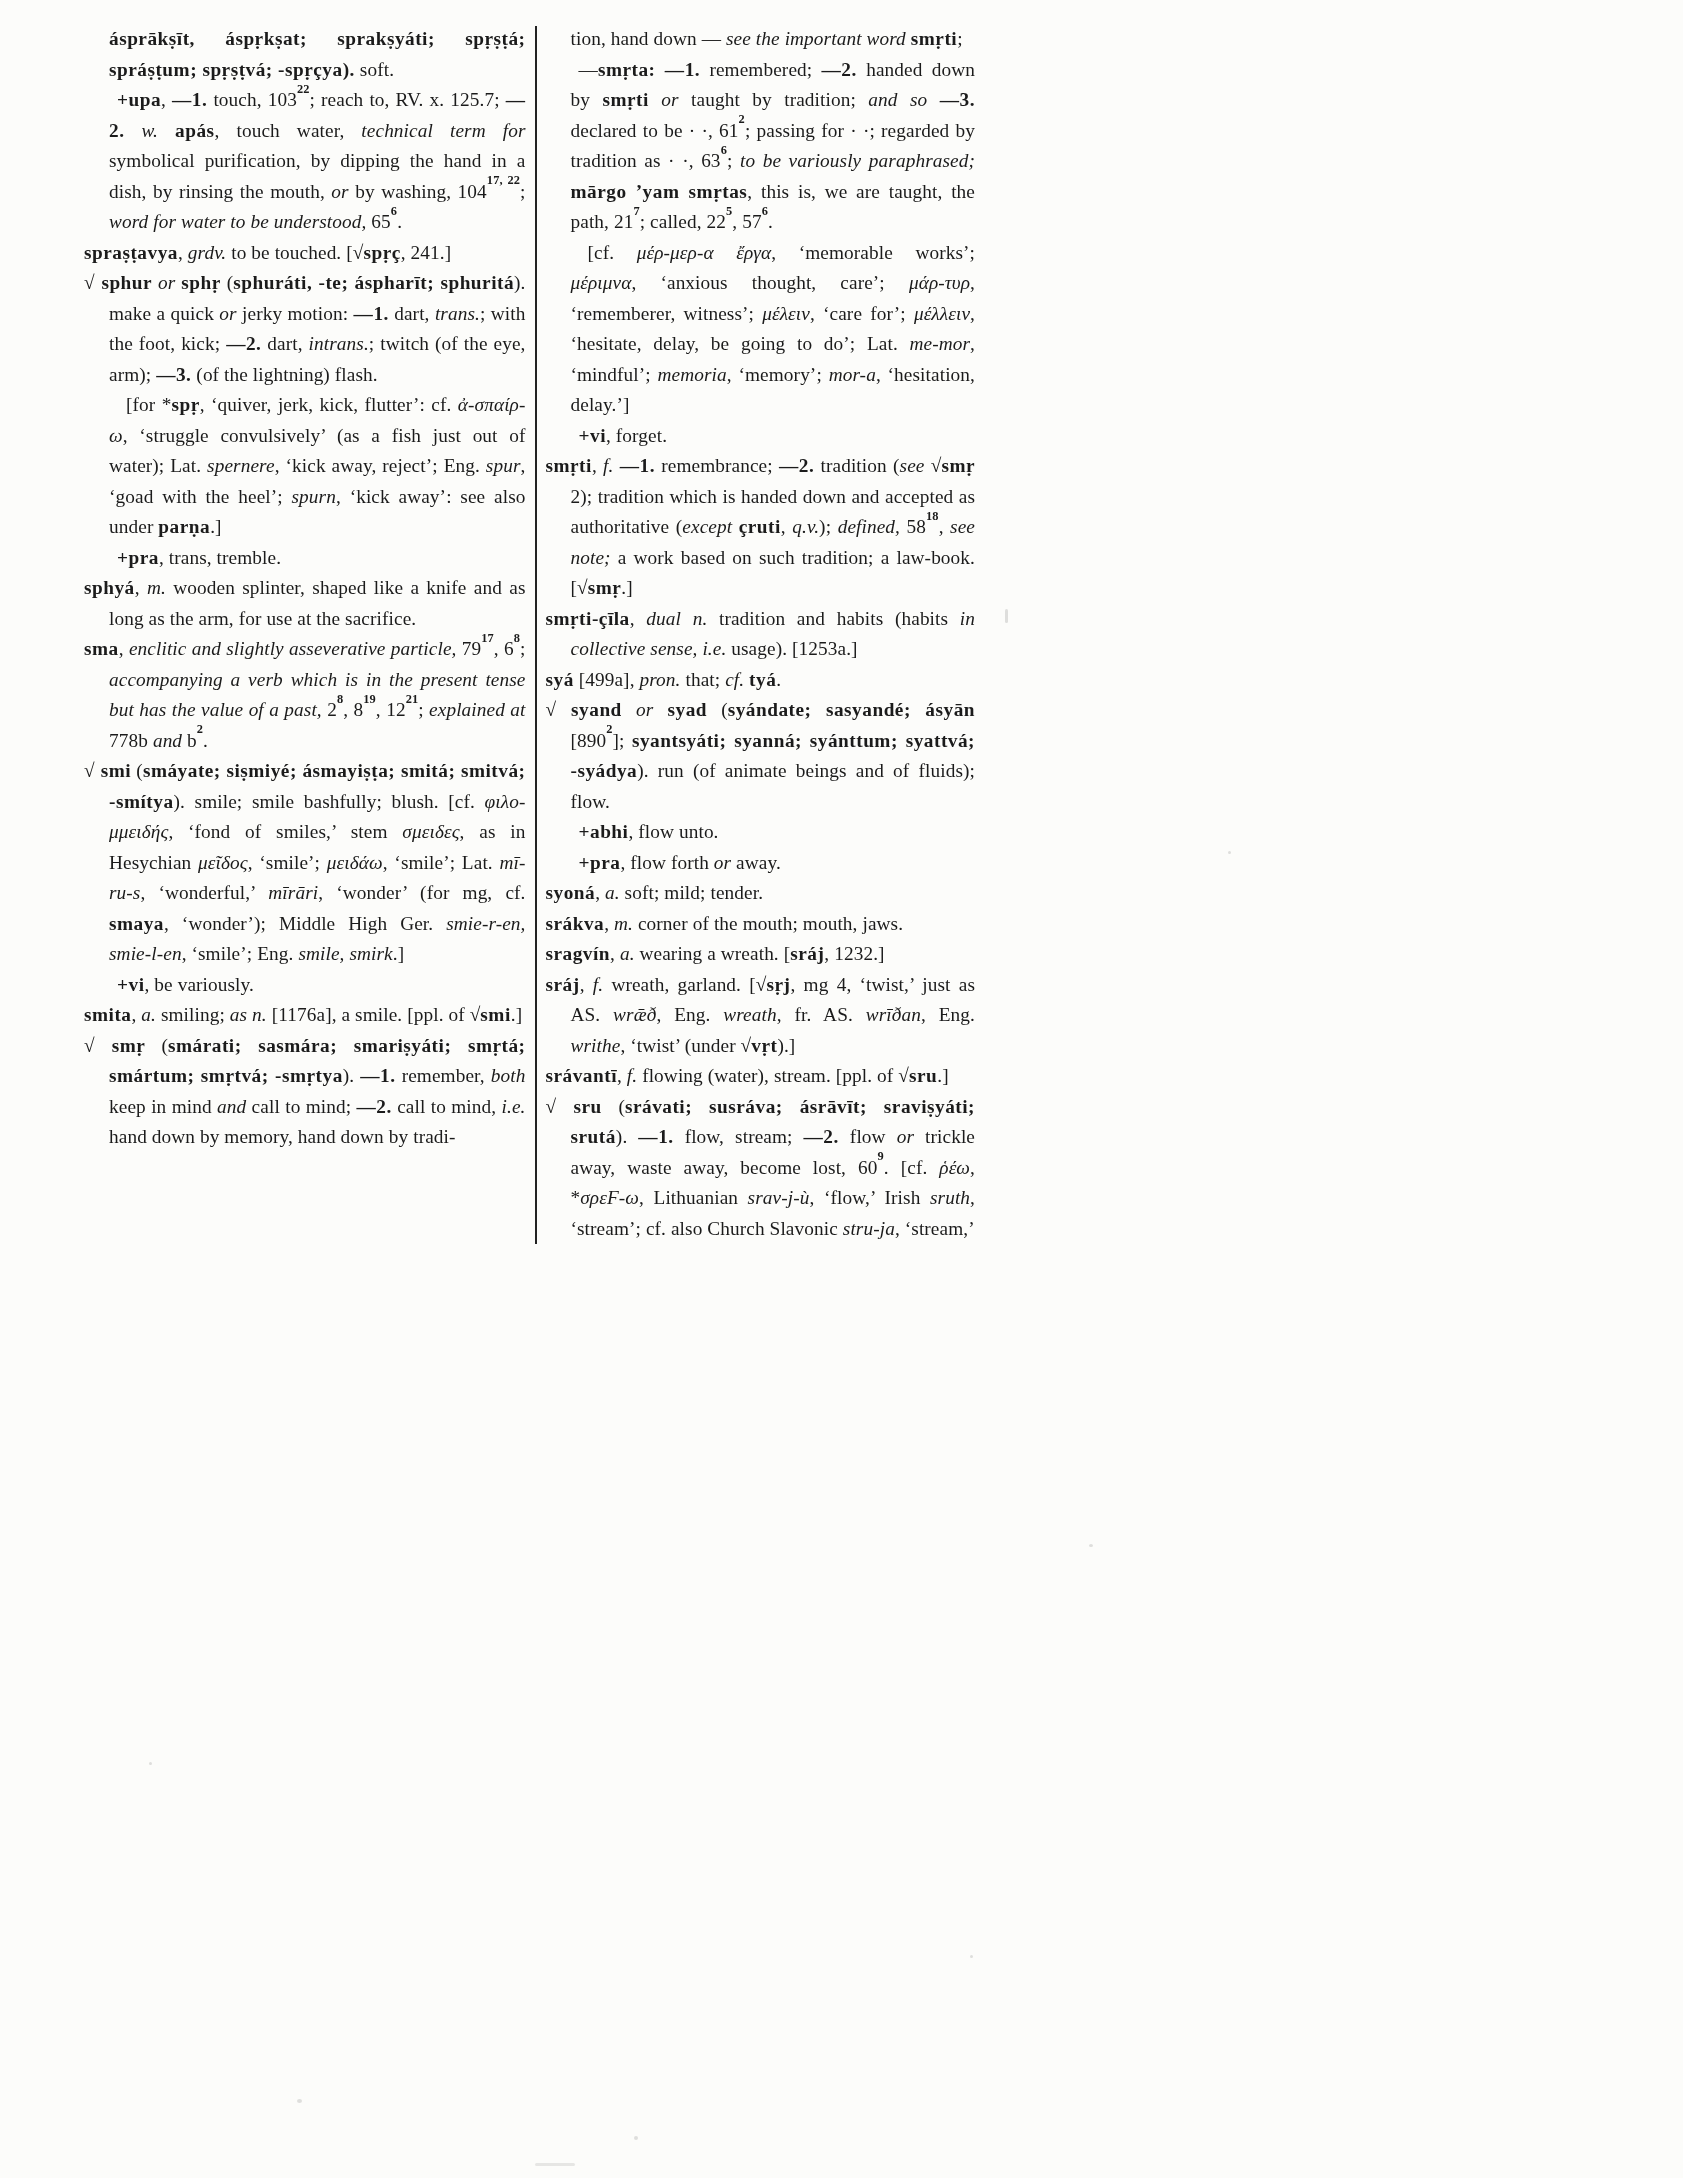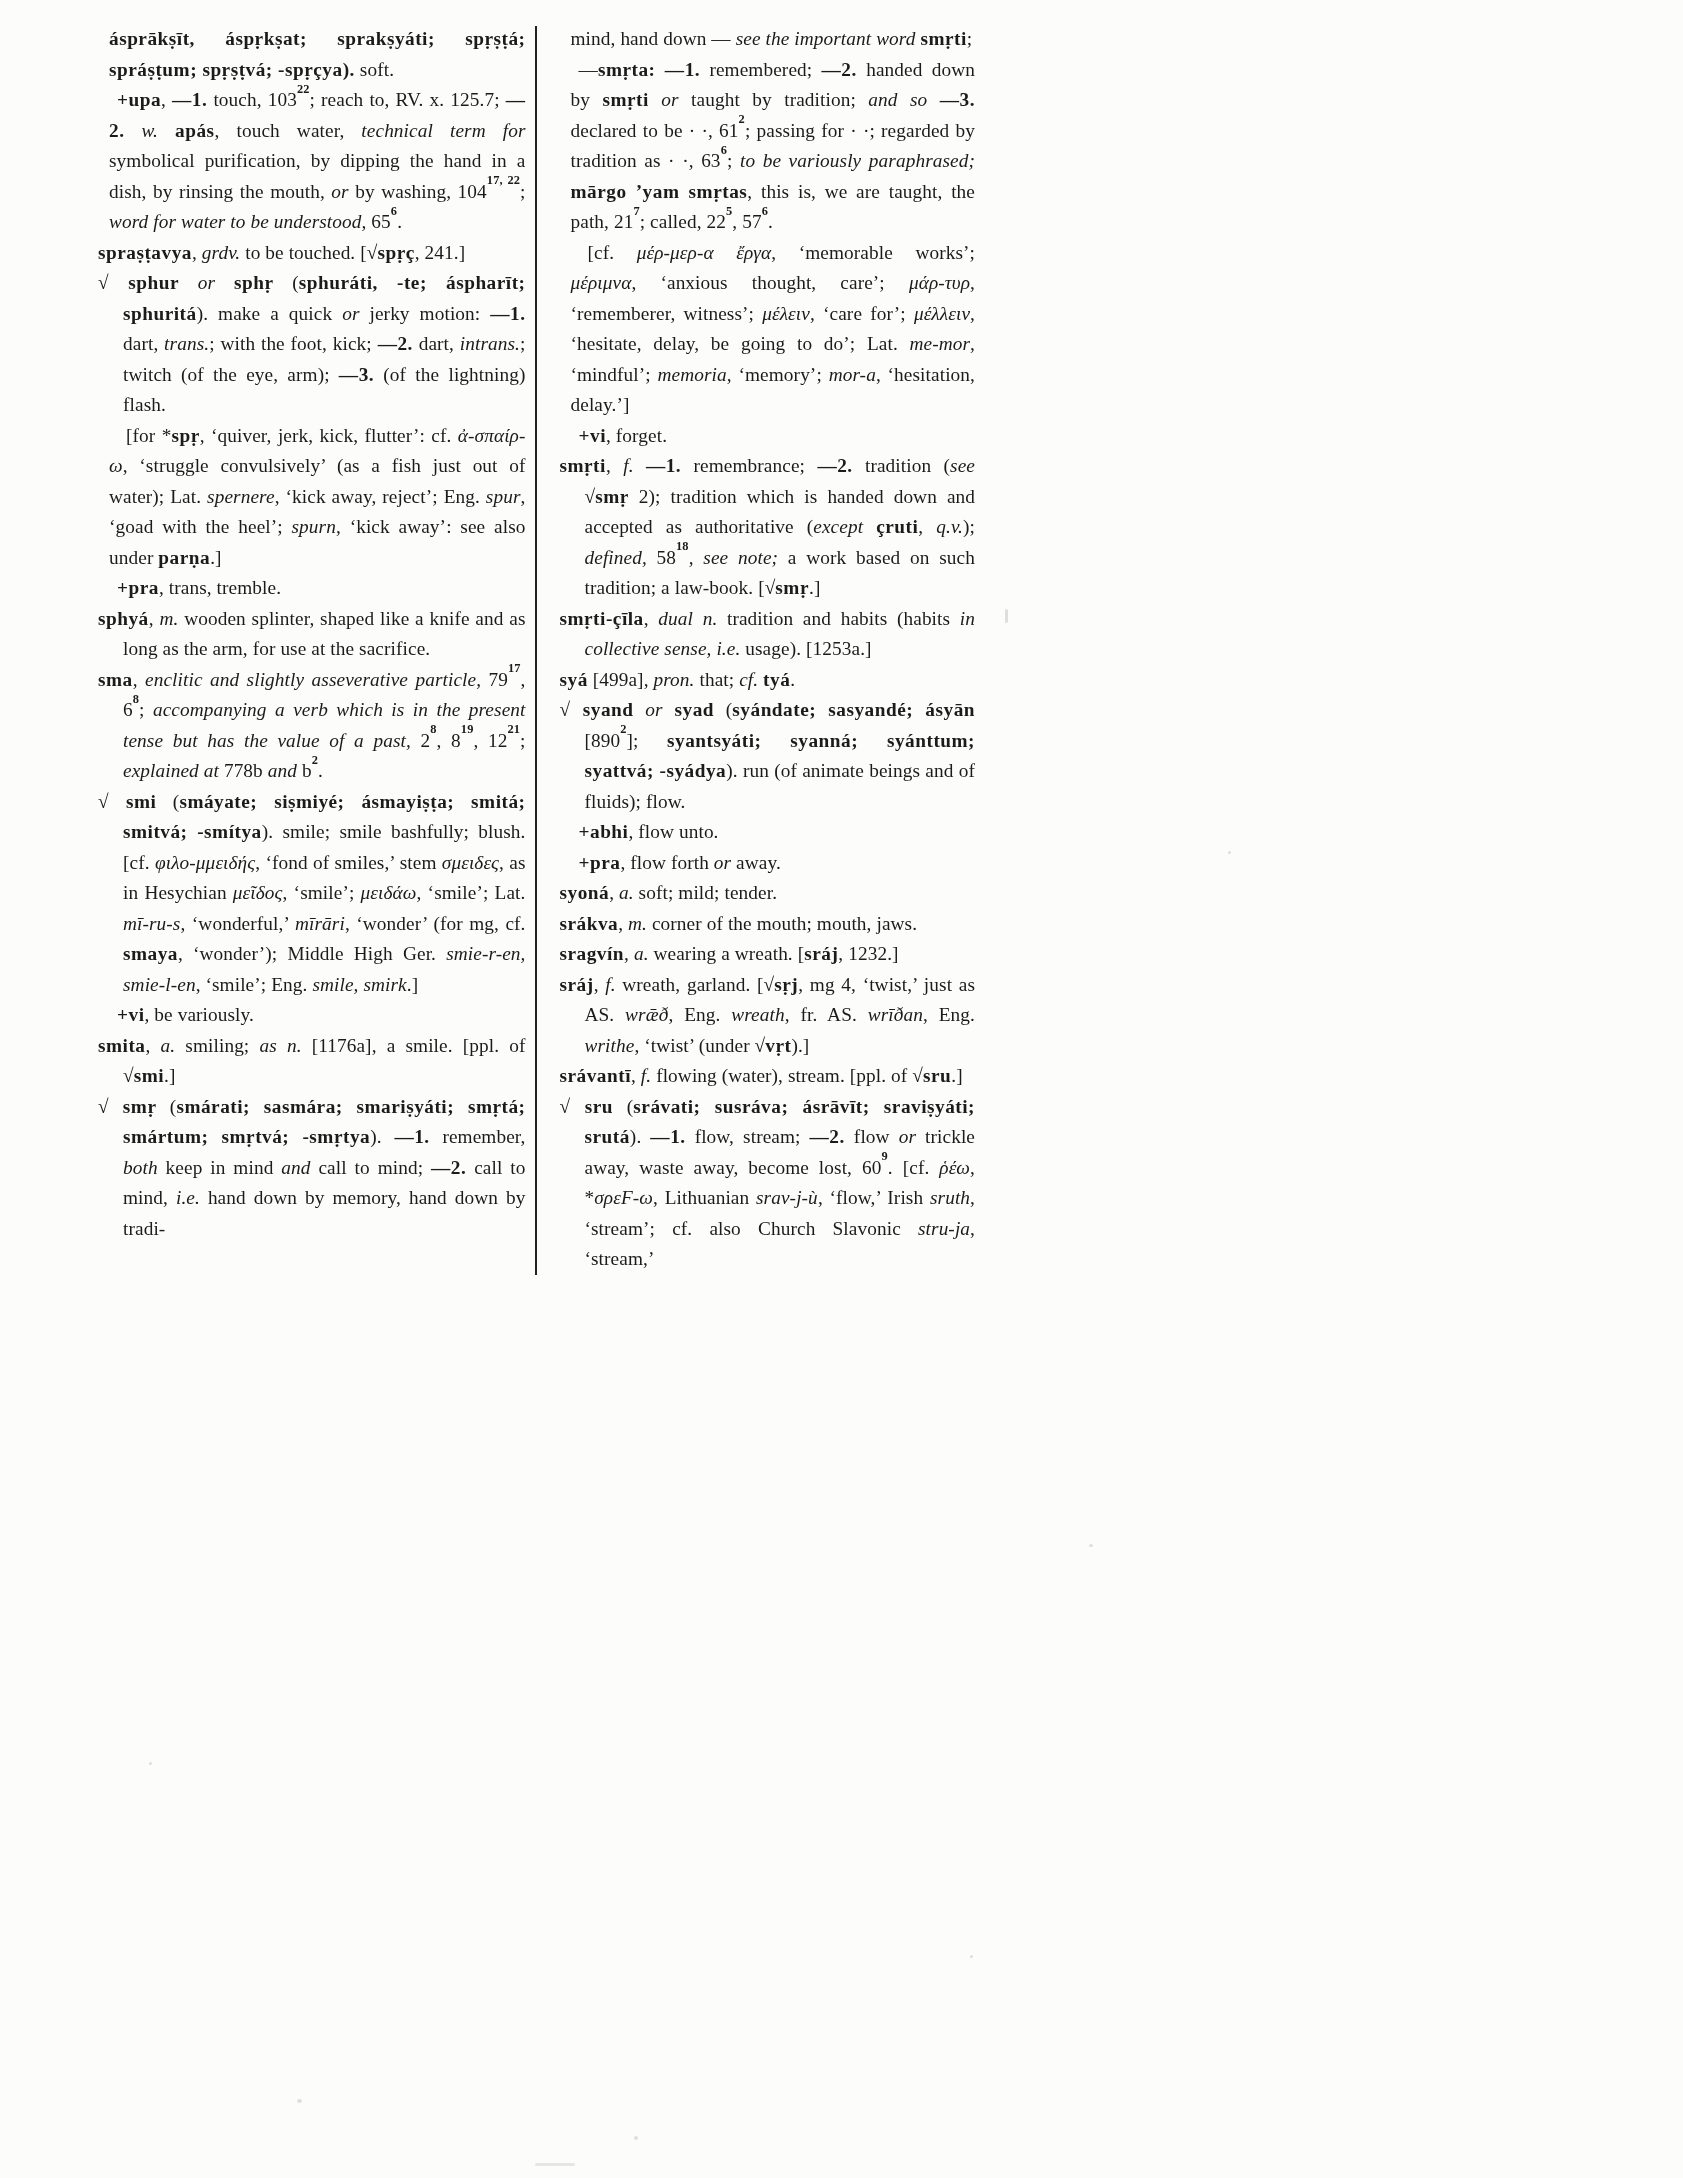--- a/index.html
+++ b/index.html
@@ -12,21 +12,21 @@
   .running-head{position:relative;height:28px;overflow:hidden;}
   .running-head .pageno{position:absolute;top:-11px;left:408px;font-size:24px;letter-spacing:2px;}
   .running-head .catch{position:absolute;top:-5px;left:808px;font-size:23px;font-weight:bold;letter-spacing:1px;}
   .columns{display:flex;margin-top:24px;align-items:stretch;}
   .col{font-size:19.3px;line-height:30.5px;text-align:justify;letter-spacing:0.1px;}
   .col-left{width:442px;}
   .col-right{width:430px;}
   .divider{width:2px;background:#222;margin:2px 9px 0 9px;}
   p.para{margin:0;padding-left:25px;}
   p.cont{text-indent:0;}
-  p.main{text-indent:-25px;margin-left:14px;}
+  p.main{text-indent:-25px;}
   p.sub{text-indent:8px;}
   p.note{text-indent:17px;}
   .b{font-weight:bold;letter-spacing:0.5px;}
   .i{font-style:italic;}
   sup{font-size:12.4px;line-height:0;position:relative;top:-6px;font-weight:bold;}
   .speck{position:absolute;background:rgba(40,40,40,0.14);border-radius:50%;}
   .s1{left:1005px;top:609px;width:3px;height:14px;border-radius:2px;}
   .s2{left:297px;top:2099px;width:5px;height:4px;}
   .s3{left:634px;top:2136px;width:4px;height:4px;}
   .s4{left:970px;top:1955px;width:3px;height:3px;}
@@ -49,21 +49,21 @@
         <p class="para sub"><span class="b">+pra</span><span>, trans, tremble.</span></p>
         <p class="para main"><span class="b">sphyá</span><span>, </span><span class="i">m.</span><span> wooden splinter, shaped like a knife and as long as the arm, for use at the sacrifice.</span></p>
         <p class="para main"><span class="b">sma</span><span>, </span><span class="i">enclitic and slightly asseverative particle,</span><span> 79</span><sup>17</sup><span>, 6</span><sup>8</sup><span>; </span><span class="i">accompanying a verb which is in the present tense but has the value of a past,</span><span> 2</span><sup>8</sup><span>, 8</span><sup>19</sup><span>, 12</span><sup>21</sup><span>; </span><span class="i">explained at</span><span> 778b </span><span class="i">and</span><span> b</span><sup>2</sup><span>.</span></p>
         <p class="para main"><span class="b">√ smi</span><span> (</span><span class="b">smáyate; siṣmiyé; ásmayiṣṭa; smitá; smitvá; -smítya</span><span>). smile; smile bashfully; blush. [cf. </span><span class="i">φιλο-μμειδής</span><span>, ‘fond of smiles,’ stem </span><span class="i">σμειδες</span><span>, as in Hesychian </span><span class="i">μεῖδος</span><span>, ‘smile’; </span><span class="i">μειδάω</span><span>, ‘smile’; Lat. </span><span class="i">mī-ru-s</span><span>, ‘wonderful,’ </span><span class="i">mīrāri</span><span>, ‘wonder’ (for mg, cf. </span><span class="b">smaya</span><span>, ‘wonder’); Middle High Ger. </span><span class="i">smie-r-en, smie-l-en</span><span>, ‘smile’; Eng. </span><span class="i">smile, smirk</span><span>.]</span></p>
         <p class="para sub"><span class="b">+vi</span><span>, be variously.</span></p>
         <p class="para main"><span class="b">smita</span><span>, </span><span class="i">a.</span><span> smiling; </span><span class="i">as n.</span><span> [1176a], a smile. [ppl. of √</span><span class="b">smi</span><span>.]</span></p>
         <p class="para main"><span class="b">√ smṛ</span><span> (</span><span class="b">smárati; sasmára; smariṣyáti; smṛtá; smártum; smṛtvá; -smṛtya</span><span>). </span><span class="b">—1.</span><span> remember, </span><span class="i">both</span><span> keep in mind </span><span class="i">and</span><span> call to mind; </span><span class="b">—2.</span><span> call to mind, </span><span class="i">i.e.</span><span> hand down by memory, hand down by tradi-</span></p>
       </div>
     <div class="divider"></div>
     <div class="col col-right">
-        <p class="para cont"><span>mind, hand down — </span><span class="i">see the important word</span><span> </span><span class="b">smṛti</span><span>;</span></p>
+        <p class="para cont"><span>tion, hand down — </span><span class="i">see the important word</span><span> </span><span class="b">smṛti</span><span>;</span></p>
         <p class="para sub"><span>—</span><span class="b">smṛta:</span><span> </span><span class="b">—1.</span><span> remembered; </span><span class="b">—2.</span><span> handed down by </span><span class="b">smṛti</span><span> </span><span class="i">or</span><span> taught by tradition; </span><span class="i">and so</span><span> </span><span class="b">—3.</span><span> declared to be · ·, 61</span><sup>2</sup><span>; passing for · ·; regarded by tradition as · ·, 63</span><sup>6</sup><span>; </span><span class="i">to be variously paraphrased;</span><span> </span><span class="b">mārgo ’yam smṛtas</span><span>, this is, we are taught, the path, 21</span><sup>7</sup><span>; called, 22</span><sup>5</sup><span>, 57</span><sup>6</sup><span>.</span></p>
         <p class="para note"><span>[cf. </span><span class="i">μέρ-μερ-α ἔργα</span><span>, ‘memorable works’; </span><span class="i">μέριμνα</span><span>, ‘anxious thought, care’; </span><span class="i">μάρ-τυρ</span><span>, ‘rememberer, witness’; </span><span class="i">μέλειν</span><span>, ‘care for’; </span><span class="i">μέλλειν</span><span>, ‘hesitate, delay, be going to do’; Lat. </span><span class="i">me-mor</span><span>, ‘mindful’; </span><span class="i">memoria</span><span>, ‘memory’; </span><span class="i">mor-a</span><span>, ‘hesitation, delay.’]</span></p>
         <p class="para sub"><span class="b">+vi</span><span>, forget.</span></p>
         <p class="para main"><span class="b">smṛti</span><span>, </span><span class="i">f.</span><span> </span><span class="b">—1.</span><span> remembrance; </span><span class="b">—2.</span><span> tradition (</span><span class="i">see</span><span> √</span><span class="b">smṛ</span><span> 2); tradition which is handed down and accepted as authoritative (</span><span class="i">except</span><span> </span><span class="b">çruti</span><span>, </span><span class="i">q.v.</span><span>); </span><span class="i">defined,</span><span> 58</span><sup>18</sup><span>, </span><span class="i">see note;</span><span> a work based on such tradition; a law-book. [√</span><span class="b">smṛ</span><span>.]</span></p>
         <p class="para main"><span class="b">smṛti-çīla</span><span>, </span><span class="i">dual n.</span><span> tradition and habits (habits </span><span class="i">in collective sense, i.e.</span><span> usage). [1253a.]</span></p>
         <p class="para main"><span class="b">syá</span><span> [499a], </span><span class="i">pron.</span><span> that; </span><span class="i">cf.</span><span> </span><span class="b">tyá</span><span>.</span></p>
         <p class="para main"><span class="b">√ syand</span><span> </span><span class="i">or</span><span> </span><span class="b">syad</span><span> (</span><span class="b">syándate; sasyandé; ásyān</span><span> [890</span><sup>2</sup><span>]; </span><span class="b">syantsyáti; syanná; syánttum; syattvá; -syádya</span><span>). run (of animate beings and of fluids); flow.</span></p>
         <p class="para sub"><span class="b">+abhi</span><span>, flow unto.</span></p>
         <p class="para sub"><span class="b">+pra</span><span>, flow forth </span><span class="i">or</span><span> away.</span></p>
         <p class="para main"><span class="b">syoná</span><span>, </span><span class="i">a.</span><span> soft; mild; tender.</span></p>

